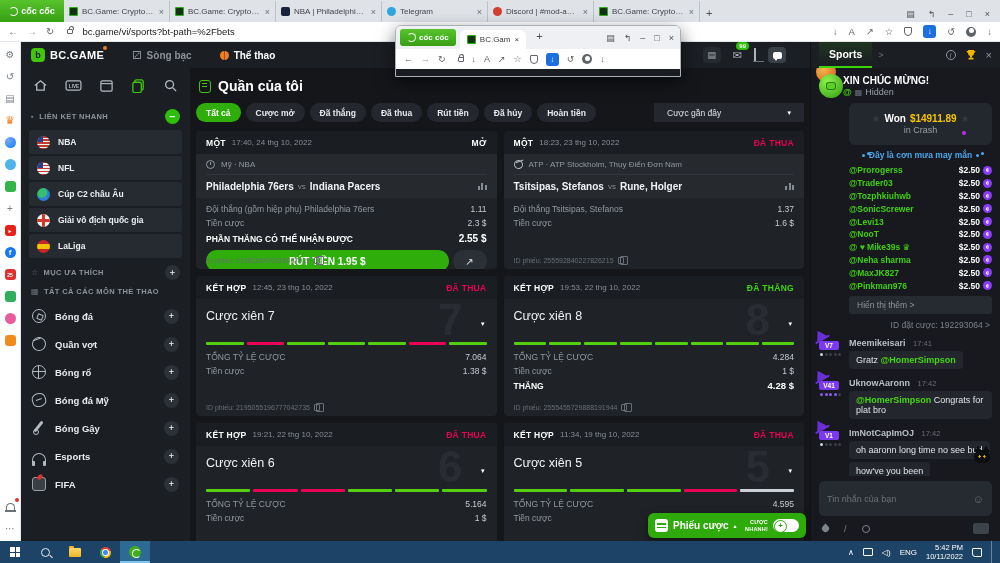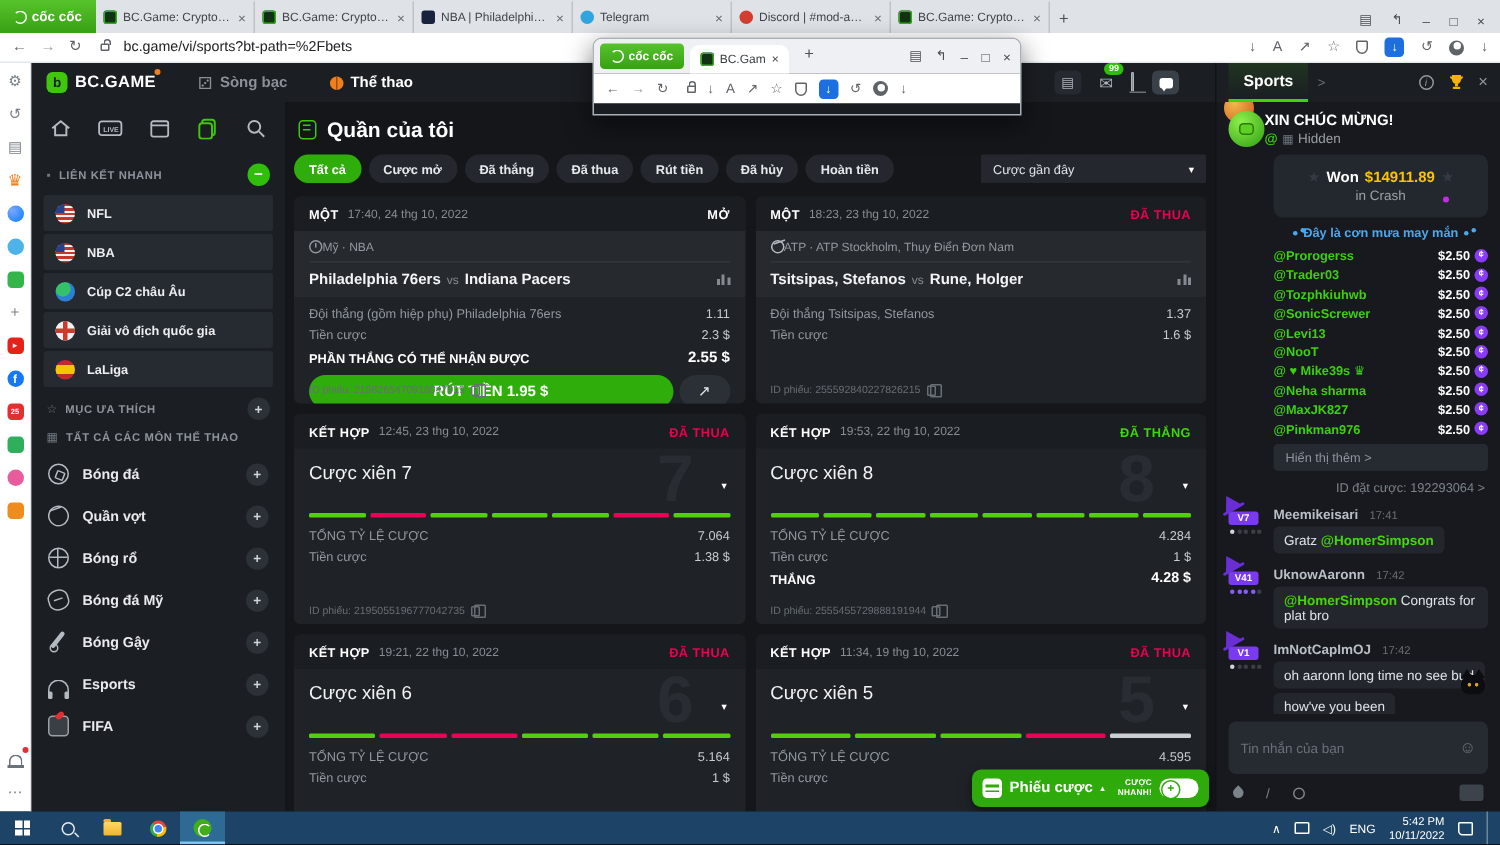--- a/index.html
+++ b/index.html
@@ -110,32 +110,32 @@
 
 
 .main{position:absolute;left:190px;top:68px;width:620px;height:473px;background:#14161a;padding:8px 6px 0 6px;overflow:hidden}
 .title-row{display:flex;align-items:center;gap:7px;margin:2px 0 9px 3px}
 .doc-ic{width:12px;height:13px;border:1.5px solid #3fc60d;border-radius:3px;position:relative}
 .doc-ic::before{content:'';position:absolute;left:2px;top:2px;width:5px;height:1.5px;background:#3fc60d;box-shadow:0 3px 0 #3fc60d}
 .page-title{color:#fff;font-weight:bold;font-size:14px}
 .filter-row{display:flex;gap:5px;align-items:center}
 .pill{height:19px;border-radius:10px;padding:0 10px;font-size:8.5px;font-weight:bold;color:#e6e9ec;background:#24282e;display:flex;align-items:center;white-space:nowrap}
 .pill.cls-on{background:#2fae0b;color:#fff}
-.sort-box{margin-left:auto;width:150px;height:19px;background:#24282e;border-radius:1px;display:flex;align-items:center;padding:0 8px;font-size:8.5px;color:#dfe3e7}
+.sort-box{margin-left:auto;width:150px;height:19px;background:#24282e;border-radius:1px;display:flex;align-items:center;padding:0 13px;font-size:8.5px;color:#dfe3e7}
 .sort-box .caret{margin-left:auto;font-size:7px;color:#fff}
 .cards{display:grid;grid-template-columns:1fr 1fr;gap:7px;margin-top:9px}
 .card{background:#1f2327;border-radius:4px;position:relative;overflow:hidden}
 .card.single{height:138px}
 .card.combo{height:140px}
 .card-head{height:23px;display:flex;align-items:center;padding:0 10px;font-size:8px;color:#878d94;background:#1a1d21;gap:6px}
 .card-type{color:#fff;font-weight:bold;font-size:8.5px;letter-spacing:.3px}
 .card-status{margin-left:auto;font-weight:bold;font-size:8.5px;letter-spacing:.3px}
 .st-open{color:#fff}.st-lost{color:#e8034f}.st-won{color:#3fd40c}
 .match-panel{background:#26292e;padding:0 10px}
-.league-row{height:21px;display:flex;align-items:center;font-size:8px;color:#9298a0;border-bottom:1px solid #32363c}
+.league-row{height:21px;display:flex;align-items:center;gap:6px;font-size:8px;color:#9298a0;border-bottom:1px solid #32363c}
 .clock-ic{width:9px;height:9px;border:1.1px solid #9298a0;border-radius:50%;position:relative;flex:none}
 .clock-ic::before{content:'';position:absolute;left:3px;top:1.5px;width:1px;height:3px;background:#9298a0}
 .teams-row{height:23px;display:flex;align-items:center;font-size:10px;font-weight:bold;color:#f2f4f6}
 .vs{color:#858b92;font-weight:normal;font-size:8px;margin:0 4px}
 .stats-ic{margin-left:auto;display:flex;align-items:flex-end;gap:1.5px}
 .stats-ic i{width:2px;background:#858b92;display:block}
 .sel-rows{padding:4px 10px 0}
 .kv{display:flex;justify-content:space-between;align-items:center;font-size:8.5px;color:#9298a0;height:14px}
 .kv .v{color:#c6cbd1}
 .kv.payout{color:#fff;font-weight:bold;font-size:8.5px;height:17px}
@@ -435,26 +435,26 @@
 
     <div class="sec">
       <span class="mini-ic">▪</span>
       <span>LIÊN KẾT NHANH</span>
       <span class="circ-btn">−</span>
     </div>
     <div>
 
         <div class="quick-row">
           <span class="fl cls-us"></span>
-          <span>NFL</span>
+          <span>NBA</span>
         </div>
 
         <div class="quick-row">
           <span class="fl cls-us"></span>
-          <span>NBA</span>
+          <span>NFL</span>
         </div>
 
 
         <div class="quick-row">
           <span class="fl cls-globe"></span>
           <span>Cúp C2 châu Âu</span>
         </div>
 
         <div class="quick-row">
           <span class="fl cls-eng"></span>

